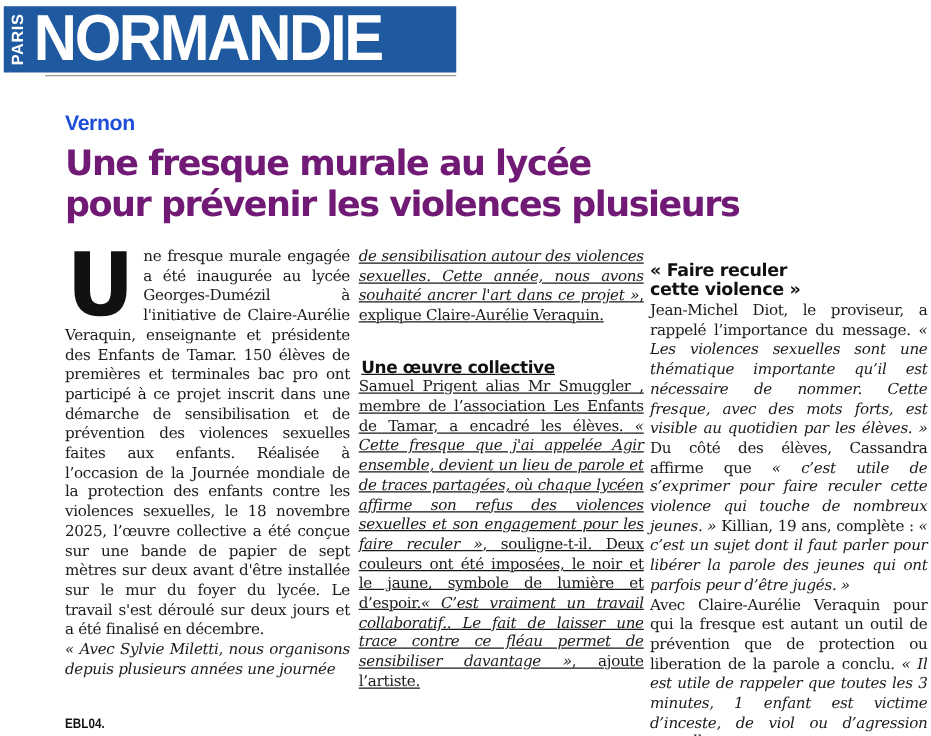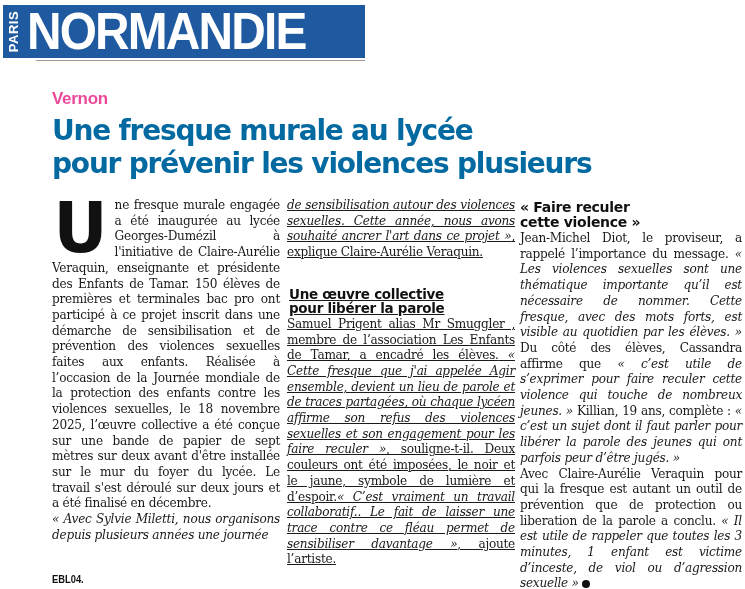--- a/index.html
+++ b/index.html
@@ -27,26 +27,26 @@
     position: absolute; left: 36px; top: 60px; width: 329px; height: 1px; background: #9a9a9a;
   }
   .top-faint {
     position: absolute; top: 0; left: 290px; width: 455px; height: 6px; overflow: hidden;
     font-size: 6px; color: #d8d8d8; white-space: nowrap;
   }
 
   .kicker {
     position: absolute; left: 52px; top: 89px;
     font-family: "Liberation Sans", sans-serif; font-weight: bold; font-size: 17px;
-    color: #ec4899; letter-spacing: -0.3px;
+    color: #1d4ed8; letter-spacing: -0.3px;
   }
   .headline {
     position: absolute; left: 52px; top: 114px; width: 620px;
     font-family: "DejaVu Sans", sans-serif; font-weight: bold; font-size: 28px;
-    line-height: 33px; color: #0369a1; letter-spacing: -1.2px;
+    line-height: 33px; color: #701a75; letter-spacing: -1.2px;
   }
 
   .col {
     position: absolute; top: 198px; width: 228px;
     font-family: "DejaVu Serif", serif; font-size: 12.1px; line-height: 15.7px;
     text-align: justify; color: #1a1a1a; letter-spacing: -0.25px;
   }
   .col p { margin: 0; }
   .col .it { font-style: italic; }
   .col1 { left: 52px; }
@@ -57,21 +57,21 @@
     float: left; font-family: "DejaVu Sans", sans-serif; font-weight: bold;
     font-size: 70px; line-height: 56px; height: 60px; margin: 2px 6px 0 0;
     color: #111111; transform: scaleX(0.95);
   }
 
   .subhead {
     font-family: "DejaVu Sans", sans-serif; font-weight: bold; font-size: 13.5px;
     line-height: 14.5px; color: #111111; text-align: left; letter-spacing: -0.3px;
   }
   .col2 .subhead { margin: 26px 0 1px 2px; }
-  .col3 .subhead { margin: 2px 0 2px 0; font-size: 14px; }
+  .col3 .subhead { margin: 12px 0 2px 0; font-size: 14px; }
 
   .endmark { display: inline-block; width: 8px; height: 8px; border-radius: 50%; background: #111; margin-left: 3px; vertical-align: middle; }
 
   .footer-code {
     position: absolute; left: 52px; top: 573px;
     font-family: "Liberation Sans", sans-serif; font-weight: bold; font-size: 11px;
     color: #111111; transform: scaleX(0.85); transform-origin: left;
   }
 </style>
 </head>
@@ -97,21 +97,20 @@
 <div class="col col1">
   <span class="dropcap">U</span>
   <p>ne fresque murale engagée a été inaugurée au lycée Georges-Dumézil à l'initiative de Claire-Aurélie Veraquin, enseignante et présidente des Enfants de Tamar. 150 élèves de premières et terminales bac pro ont participé à ce projet inscrit dans une démarche de sensibilisation et de prévention des violences sexuelles faites aux enfants. Réalisée à l’occasion de la Journée mondiale de la protection des enfants contre les violences sexuelles, le 18 novembre 2025, l’œuvre collective a été conçue sur une bande de papier de sept mètres sur deux avant d'être installée sur le mur du foyer du lycée. Le travail s'est déroulé sur deux jours et a été finalisé en décembre.</p>
   <p class="it">« Avec Sylvie Miletti, nous organisons depuis plusieurs années une journée</p>
 </div>
 
 <div class="col col2">
   <p><span class="it">de sensibilisation autour des violences sexuelles. Cette année, nous avons souhaité ancrer l'art dans ce projet »</span><span>, explique Claire-Aurélie Veraquin.</span></p>
   <div class="subhead">
     <span>Une œuvre collective</span><br>
-    <span>pour libérer la parole</span>
   </div>
   <p><span>Samuel Prigent alias Mr Smuggler , membre de l’association Les Enfants de Tamar, a encadré les élèves.</span><span class="it"> « Cette fresque que j'ai appelée Agir ensemble, devient un lieu de parole et de traces partagées, où chaque lycéen affirme son refus des violences sexuelles et son engagement pour les faire reculer »</span><span>, souligne-t-il. Deux couleurs ont été imposées, le noir et le jaune, symbole de lumière et d’espoir.</span><span class="it">« C’est vraiment un travail collaboratif.. Le fait de laisser une trace contre ce fléau permet de sensibiliser davantage »</span><span>, ajoute l’artiste.</span></p>
 </div>
 
 <div class="col col3">
   <div class="subhead">
     <span>« Faire reculer</span><br>
     <span>cette violence »</span>
   </div>
   <p><span>Jean-Michel Diot, le proviseur, a rappelé l’importance du message.</span><span class="it"> « Les violences sexuelles sont une thématique importante qu’il est nécessaire de nommer. Cette fresque, avec des mots forts, est visible au quotidien par les élèves. »</span><span> Du côté des élèves, Cassandra affirme que </span><span class="it">« c’est utile de s’exprimer pour faire reculer cette violence qui touche de nombreux jeunes. »</span><span> Killian, 19 ans, complète : </span><span class="it">« c’est un sujet dont il faut parler pour libérer la parole des jeunes qui ont parfois peur d’être jugés. »</span></p>

